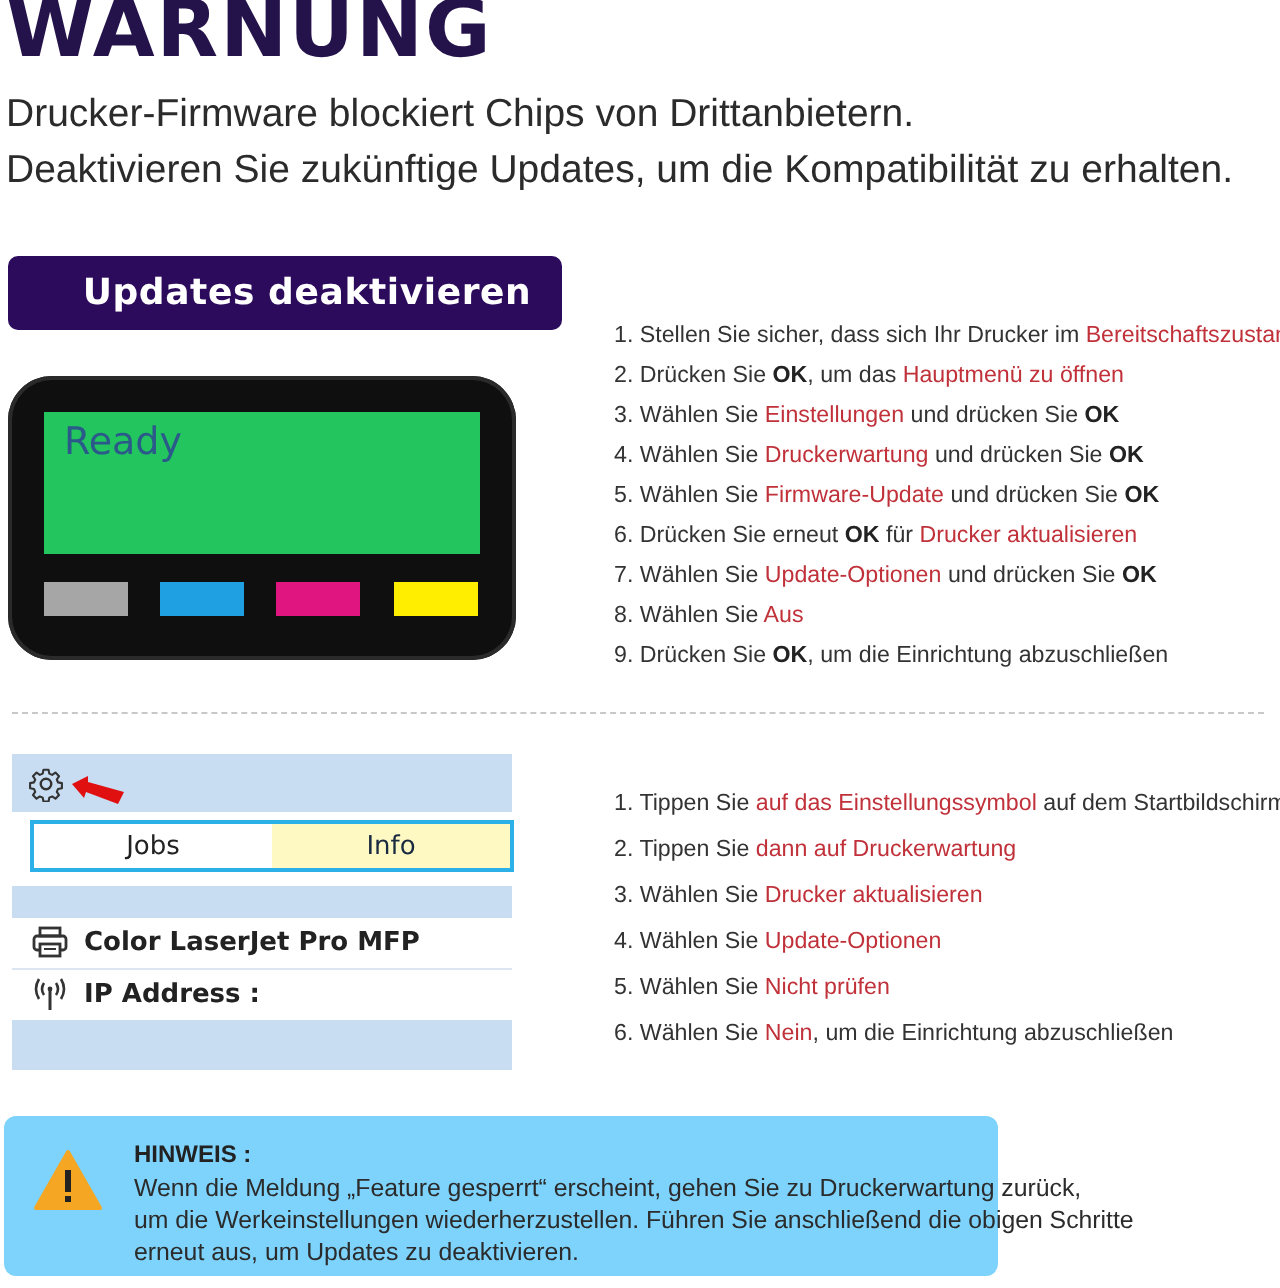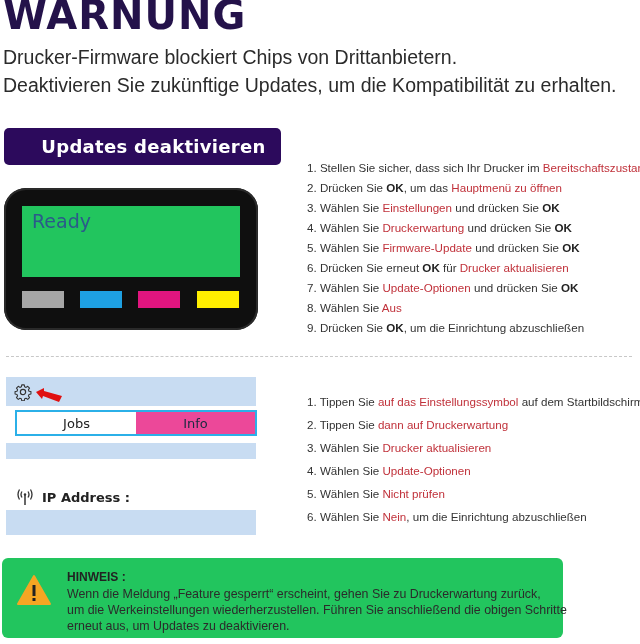--- a/index.html
+++ b/index.html
@@ -18,24 +18,24 @@
   .steps1{top:158px;}
   .steps2{top:390px;line-height:23px;}
   .hl{color:#c0313a;}
   .ok{font-weight:bold;color:#222;}
   .divider{left:6px;top:356px;width:626px;border-top:1.5px dashed #c8c8c8;}
   .panel{left:6px;top:377px;width:250px;height:158px;}
   .pbar{position:absolute;left:0;width:250px;background:#c8dcf2;}
   .tabs{position:absolute;left:9px;top:33px;width:238px;height:22px;border:2px solid #2bb0e8;display:flex;}
   .tab{flex:1;display:flex;align-items:center;justify-content:center;font-size:13px;font-family:"DejaVu Sans",sans-serif;}
   .tab-jobs{background:#fff;color:#222;}
-  .tab-info{background:#ec4899;color:#1a2a40;}
+  .tab-info{background:#fef9c3;color:#1a2a40;}
   .prow{position:absolute;left:0;width:250px;height:26px;display:flex;align-items:center;font-size:13px;font-weight:bold;color:#222;font-family:"DejaVu Sans",sans-serif;}
   .prow svg{margin:0 8px 0 10px;}
-  .note{left:2px;top:558px;width:561px;height:80px;background:#22c55e;border-radius:6px;}
+  .note{left:2px;top:558px;width:497px;height:80px;background:#7dd3fc;border-radius:6px;}
   .note-title{position:absolute;left:65px;top:12px;font-weight:bold;font-size:12px;color:#222;}
   .note-body{position:absolute;left:65px;top:28px;font-size:12.4px;line-height:16px;color:#2b2b2b;width:540px;}
   .warn{position:absolute;left:14px;top:16px;}
 </style>
 </head>
 <body>
 
 <div class="abs title">WARNUNG</div>
 <div class="abs sub sub1">Drucker-Firmware blockiert Chips von Drittanbietern.</div>
 <div class="abs sub sub2">Deaktivieren Sie zukünftige Updates, um die Kompatibilität zu erhalten.</div>
@@ -76,20 +76,29 @@
     </svg>
     <svg style="position:absolute;left:29px;top:10px" width="30" height="16" viewBox="0 0 30 16">
       <path d="M1 5 L9 1 L9 4 L27 9 L24 15 L8 9 L7 12 Z" fill="#e01010"></path>
     </svg>
   </div>
   <div class="tabs">
     <div class="tab tab-jobs">Jobs</div>
     <div class="tab tab-info">Info</div>
   </div>
   <div class="pbar" style="top:66px;height:16px;"></div>
+  <div class="prow" style="top:81px;border-bottom:1px solid #dde6f0;">
+    <svg width="18" height="16" viewBox="0 0 18 16">
+      <rect x="4" y="1" width="10" height="4" fill="none" stroke="#333" stroke-width="1.4"></rect>
+      <rect x="1" y="5" width="16" height="7" rx="1.5" fill="none" stroke="#333" stroke-width="1.4"></rect>
+      <rect x="4" y="9" width="10" height="6" fill="#fff" stroke="#333" stroke-width="1.4"></rect>
+      <line x1="6" y1="11.5" x2="12" y2="11.5" stroke="#333" stroke-width="1"></line>
+    </svg>
+    <span>Color LaserJet Pro MFP</span>
+  </div>
   <div class="prow" style="top:107px;">
     <svg width="18" height="18" viewBox="0 0 18 18">
       <line x1="9" y1="7" x2="9" y2="17" stroke="#333" stroke-width="1.5"></line>
       <circle cx="9" cy="6.5" r="1.2" fill="#333"></circle>
       <path d="M6 3.5 Q4 6.5 6 9.5 M12 3.5 Q14 6.5 12 9.5 M3.5 1.5 Q0.5 6.5 3.5 11.5 M14.5 1.5 Q17.5 6.5 14.5 11.5" fill="none" stroke="#333" stroke-width="1.3"></path>
     </svg>
     <span>IP Address :</span>
   </div>
   <div class="pbar" style="top:133px;height:25px;"></div>
 </div>

